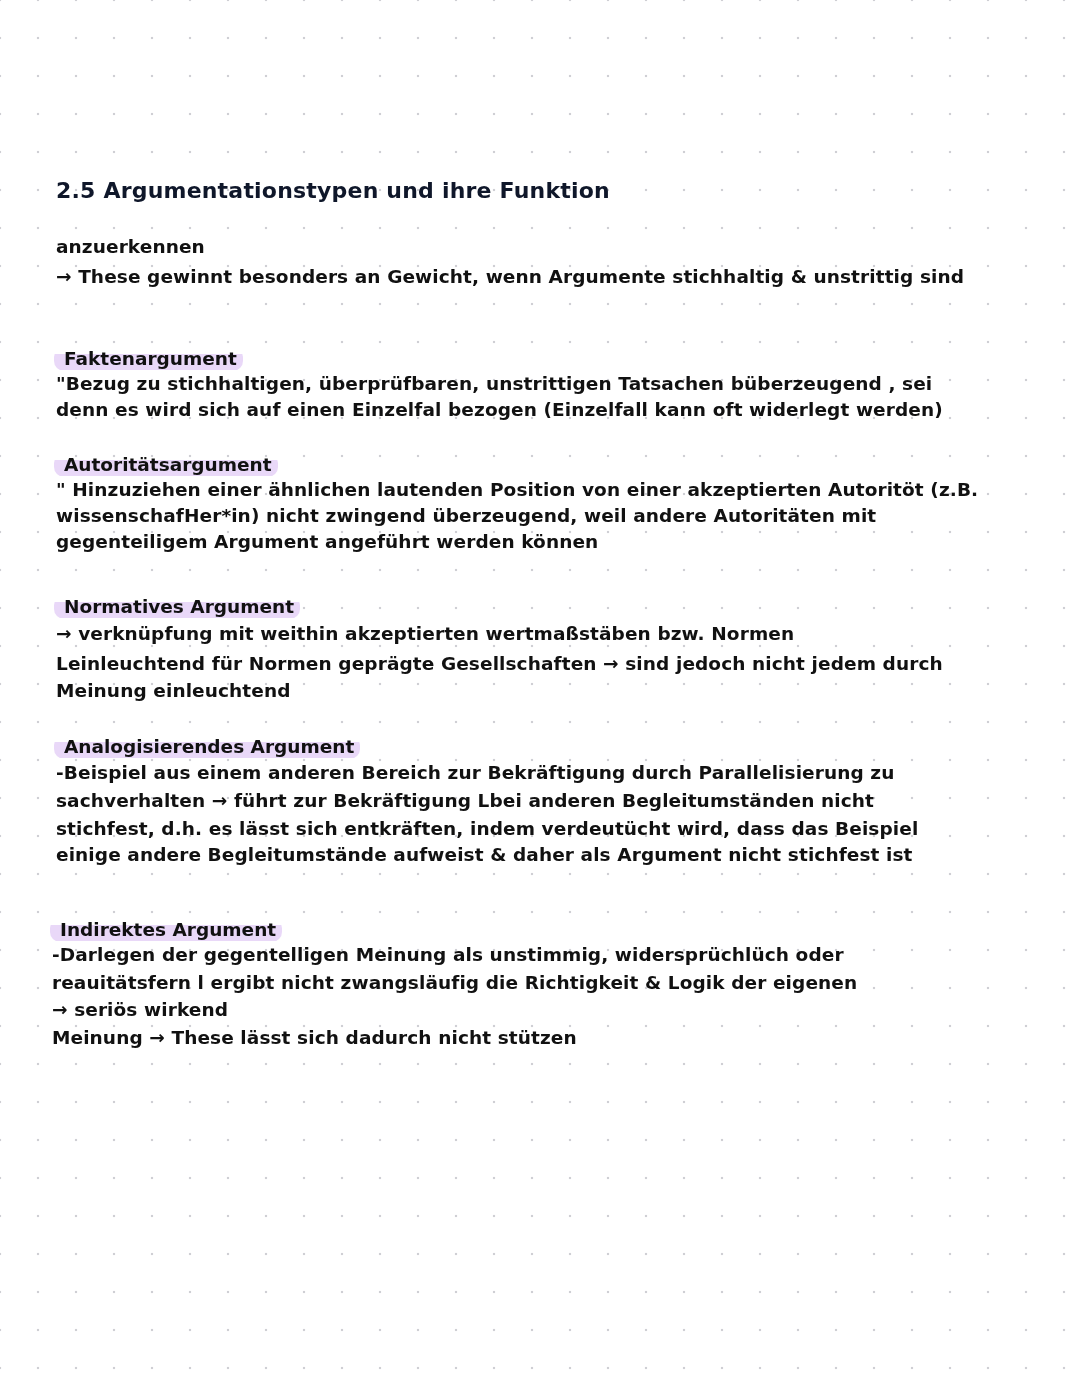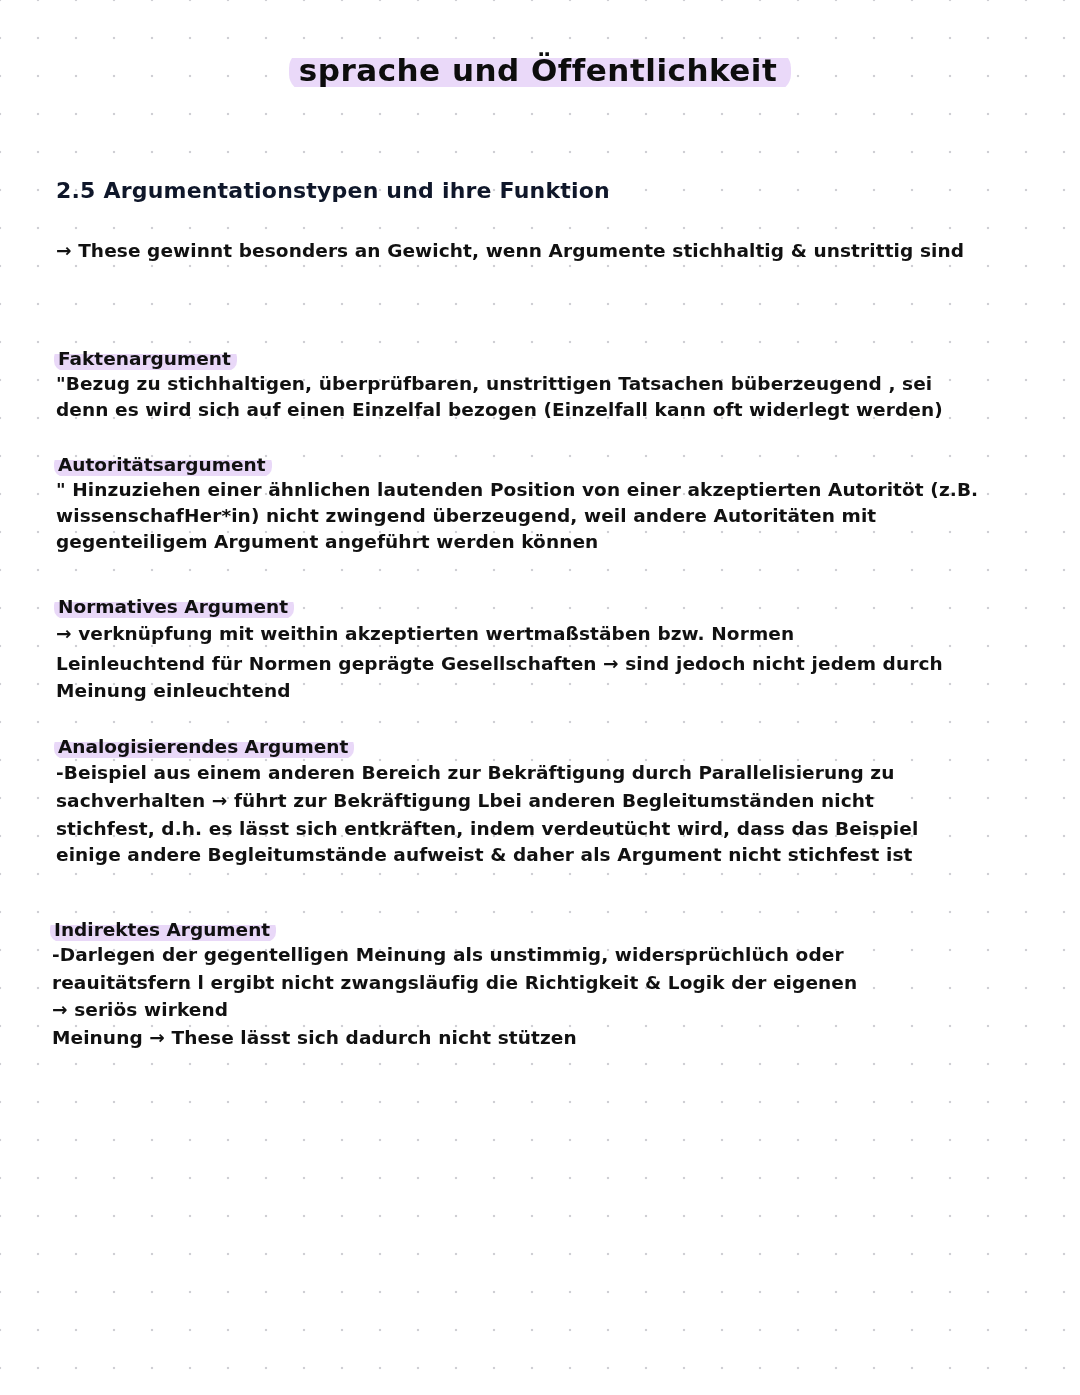--- a/index.html
+++ b/index.html
@@ -62,38 +62,36 @@
       letter-spacing: 0.1px;
     }
     .line.tight {
       line-height: 26px;
     }
     .heading {
       display: inline-block;
       font-size: 18.5px;
       font-weight: bold;
       line-height: 24px;
-      padding: 0 6px 0 4px;
+      padding: 0 6px 0 10px;
       margin-left: -2px;
       border-radius: 10px;
       background: linear-gradient(to bottom, transparent 30%, #e9d8f8 30%, #e9d8f8 95%, transparent 95%);
     }
   </style>
 </head>
 <body>
 
 <div class="page">
 
-  <div class="title-wrap">
-    <span class="title">sprache und Öffentlichkeit</span>
-  </div>
 
   <div class="subtitle">2.5 Argumentationstypen und ihre Funktion</div>
 
   <div class="block" style="top:234px;">
+    <div class="line" style="line-height:26px;">anzuerkennen</div>
     <div class="line" style="line-height:34px;">→ These gewinnt besonders an Gewicht, wenn Argumente stichhaltig &amp; unstrittig sind</div>
   </div>
 
   <div class="block" style="top:347px;">
     <span class="heading">Faktenargument</span>
     <div class="line tight">"Bezug zu stichhaltigen, überprüfbaren, unstrittigen Tatsachen büberzeugend , sei</div>
     <div class="line tight">denn es wird sich auf einen Einzelfal bezogen (Einzelfall kann oft widerlegt werden)</div>
   </div>
 
   <div class="block" style="top:453px;">

